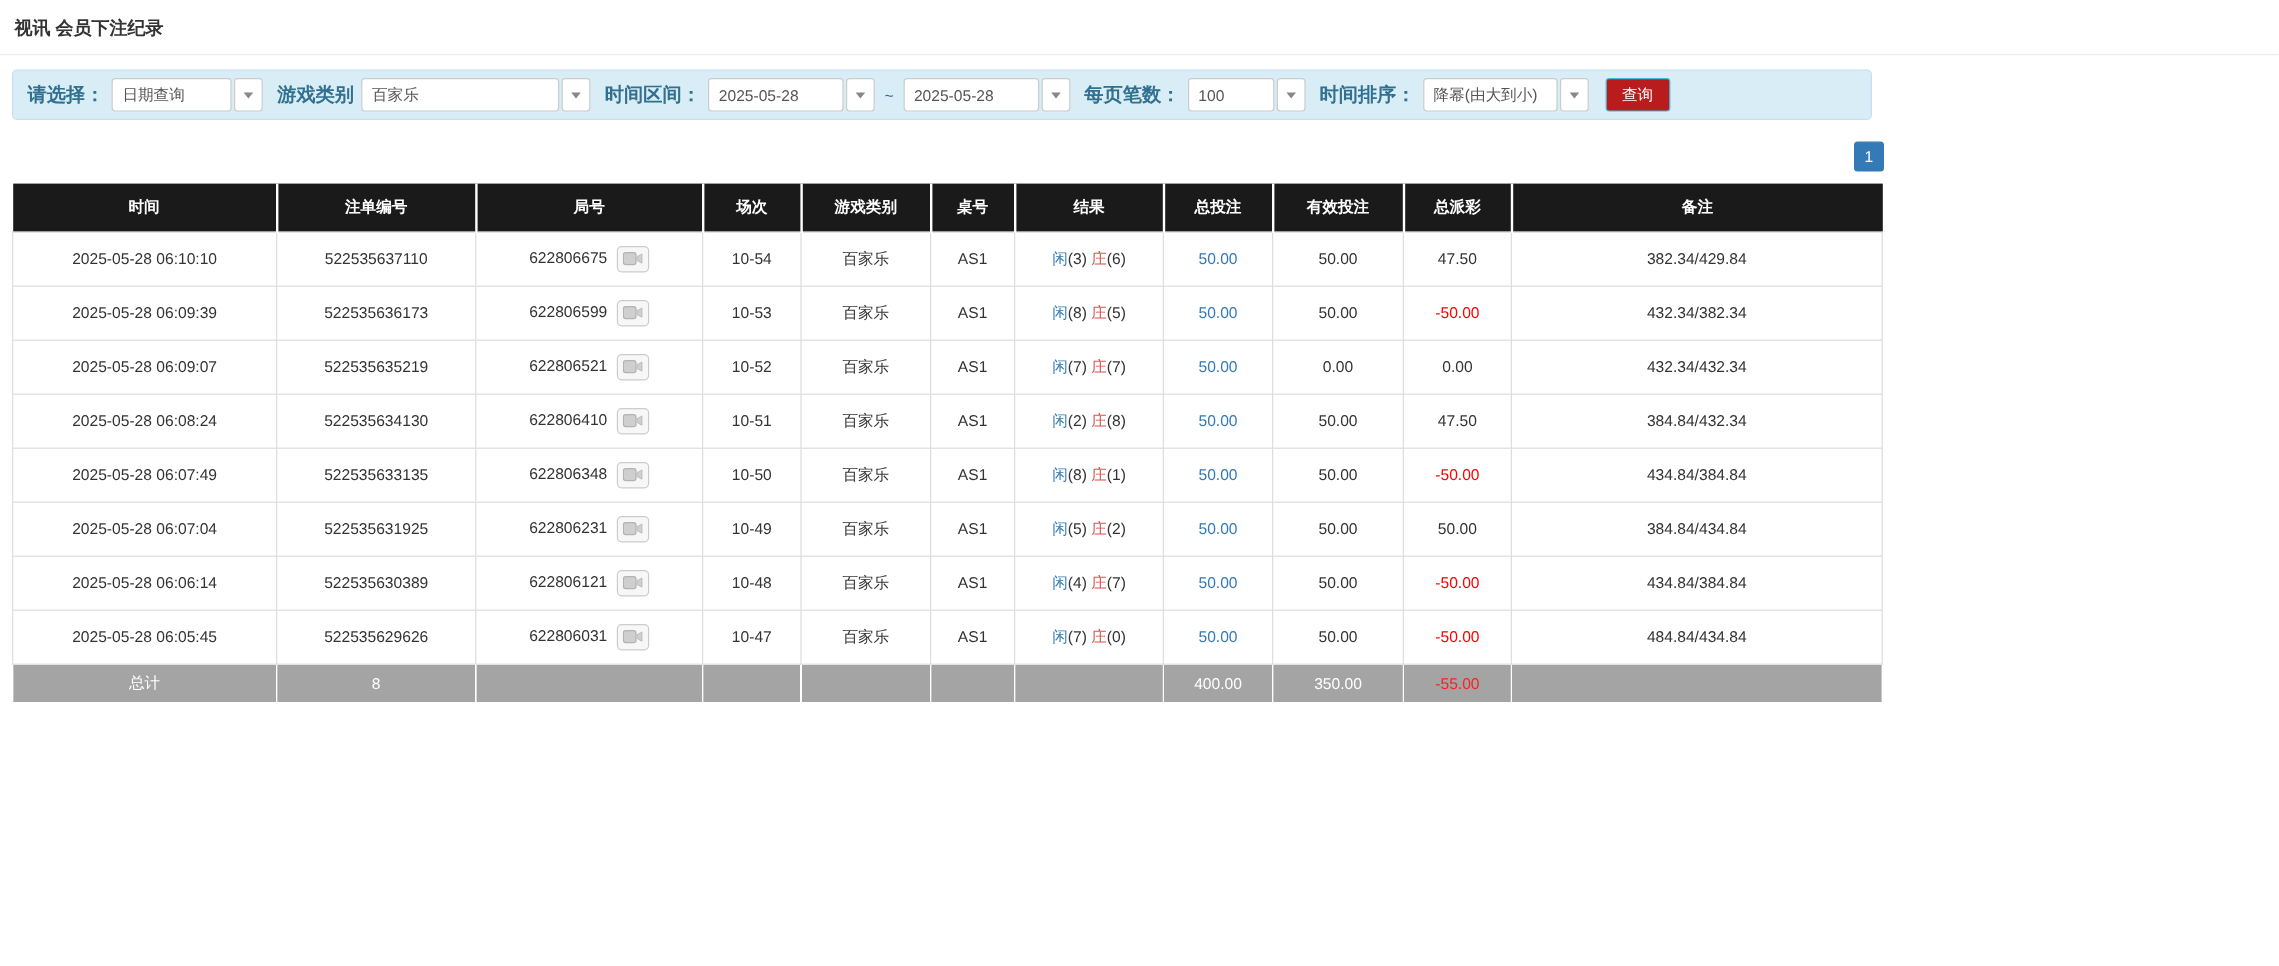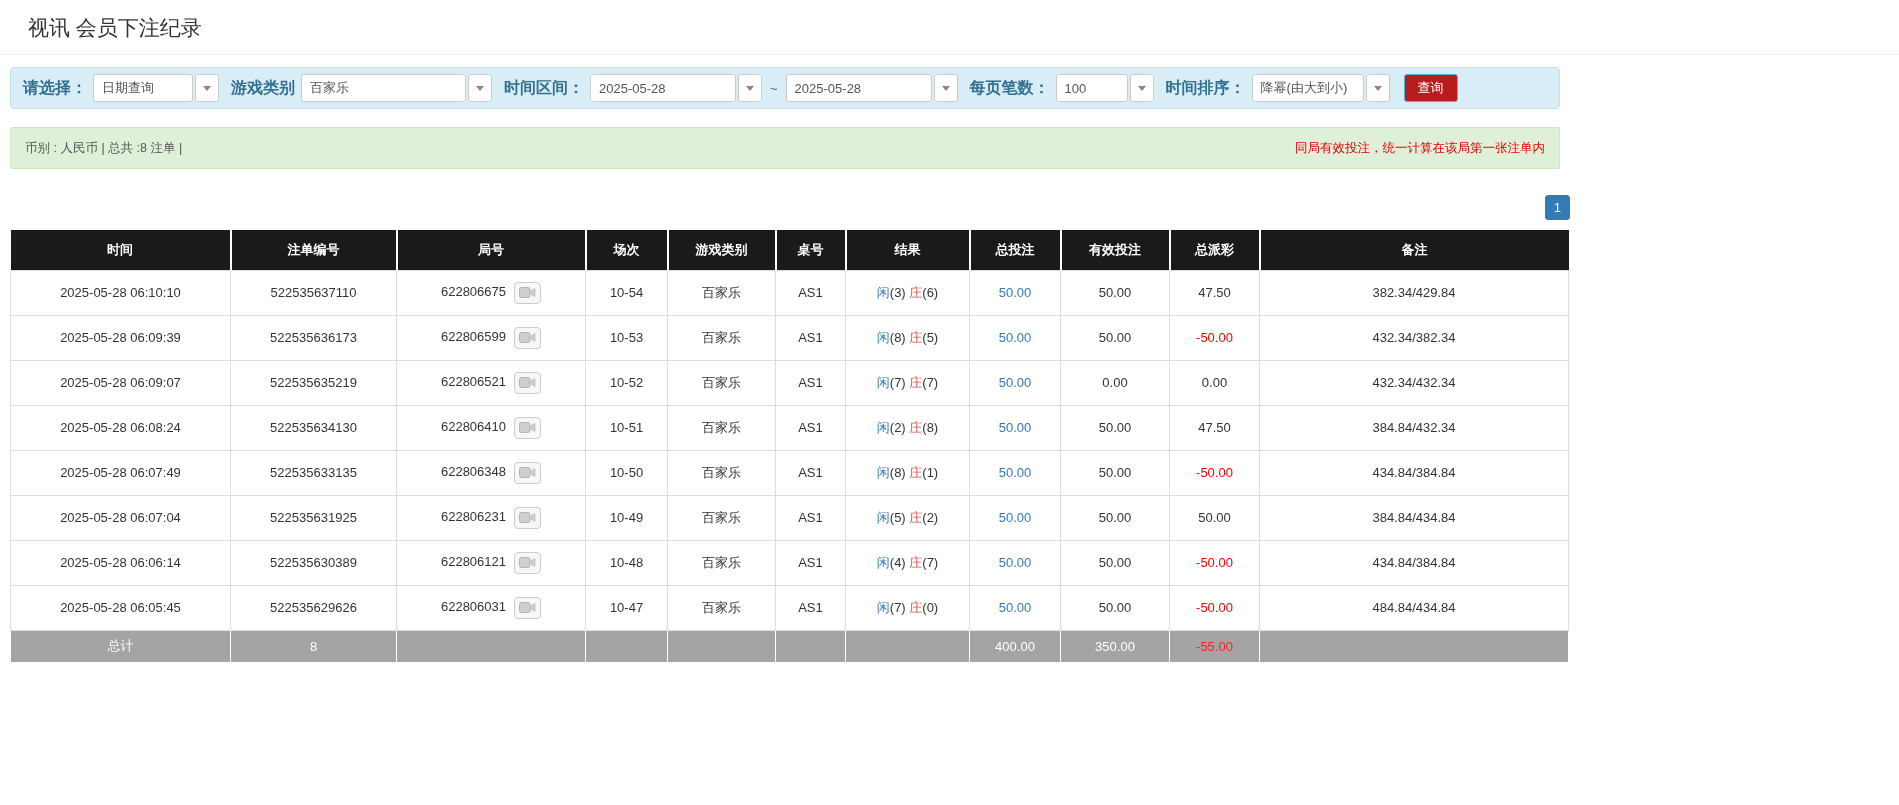--- a/index.html
+++ b/index.html
@@ -1,30 +1,30 @@
 <!DOCTYPE html>
 <html><head>
 <meta charset="utf-8">
 <style>
   * { margin:0; padding:0; box-sizing:border-box; }
   html,body { background:#fff; font-family:"Liberation Sans", sans-serif; }
   body { width:1899px; min-height:805px; }
   .container { width:1560px; padding:10px 0 0 10px; }
   .top-rule { border-bottom:1px solid #ededed; width:1899px; margin-left:-10px; }
-  .page-title { font-size:21px; font-weight:normal; color:#333; padding:4px 2px 12px;margin-left:16px; }
+  .page-title { font-size:15px; font-weight:bold; color:#333; padding:4px 2px 12px; }
 
   
   .filter-bar { background:#d9edf7; border:1px solid #c5e1ef; border-radius:4px;
     height:42px; display:flex; align-items:center; gap:6px; padding:0 12px; margin-bottom:18px; }
   .f-label { color:#31708f; font-weight:bold; font-size:16px; white-space:nowrap; margin-left:6px; }
   .f-label:first-child { margin-left:0; }
   .input-group { display:flex; align-items:center; }
   .f-input { height:28px; border:1px solid #ccc; border-radius:3px; padding:0 8px;
     font-size:13px; color:#555; background:#fff; outline:none; }
-  .w100 { width:100px; } .w165 { width:165px; } .w125 { width:146px; } .w72 { width:72px; } .w112 { width:112px; }
+  .w100 { width:100px; } .w165 { width:165px; } .w125 { width:113px; } .w72 { width:72px; } .w112 { width:112px; }
   .caret-btn { width:24px; height:28px; margin-left:2px; border:1px solid #ccc; border-radius:3px;
     background:#fff; display:flex; align-items:center; justify-content:center; cursor:pointer; }
   .caret { width:0; height:0; border-left:4px solid transparent; border-right:4px solid transparent;
     border-top:5px solid #888; display:inline-block; }
   .tilde { color:#31708f; font-size:13px; padding:0 2px; }
   .search-btn { background:#b91c1c; border:1px solid #46b8da; color:#fff; height:28px;
     padding:0 13px; font-size:13px; border-radius:3px; margin-left:8px; cursor:pointer; }
 
   
   .summary-bar { background:#dff0d8; border:1px solid #d2e6c2; border-radius:2px; height:42px;
@@ -106,24 +106,20 @@
     <div class="input-group">
       <input class="f-input w112" value="降幂(由大到小)" style="">
       <button class="caret-btn">
           <span class="caret"></span>
         </button>
     </div>
 
     <button class="search-btn">查询</button>
   </div>
 
-  <div class="summary-bar">
-    <span>币别 : 人民币 | 总共 :8 注单 |</span>
-    <span class="note-red">同局有效投注，统一计算在该局第一张注单内</span>
-  </div>
 
   <div class="pagination-wrap">
     <a class="page-btn">1</a>
   </div>
 
   <table class="data-table">
     <colgroup id="table-colgroup">
         <col style="width: 220px;">
         <col style="width: 166px;">
         <col style="width: 189px;">

